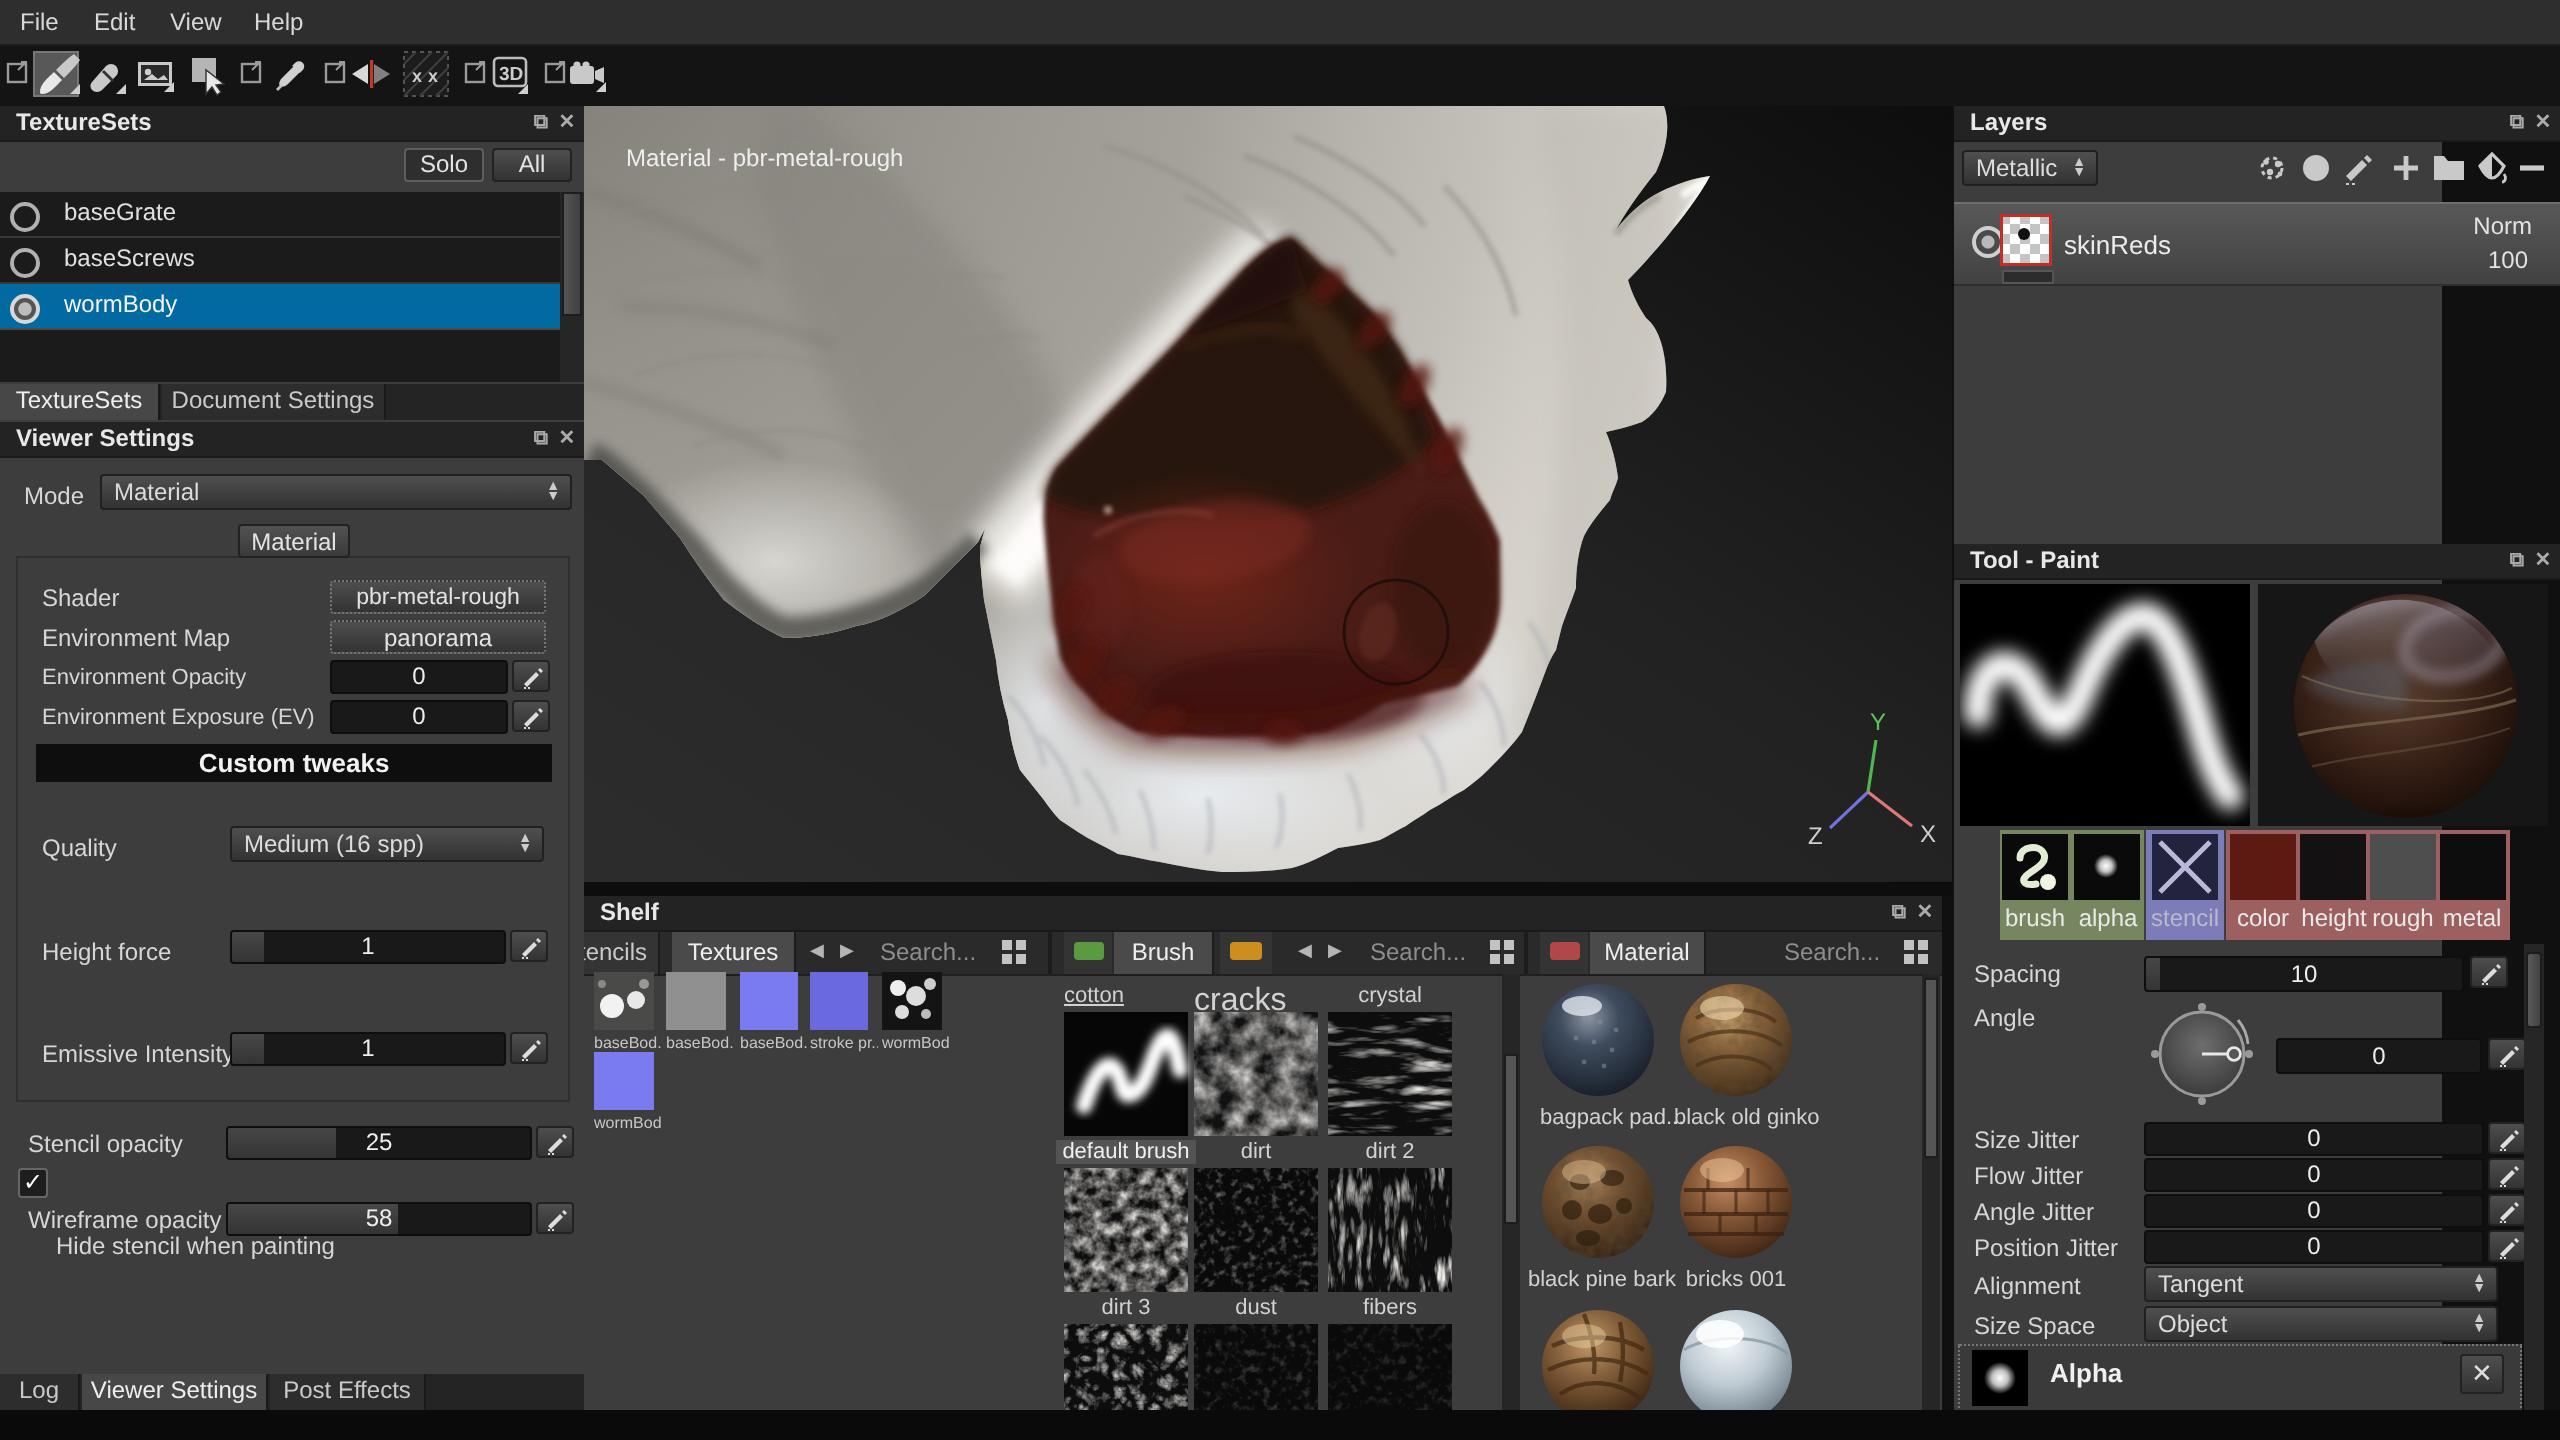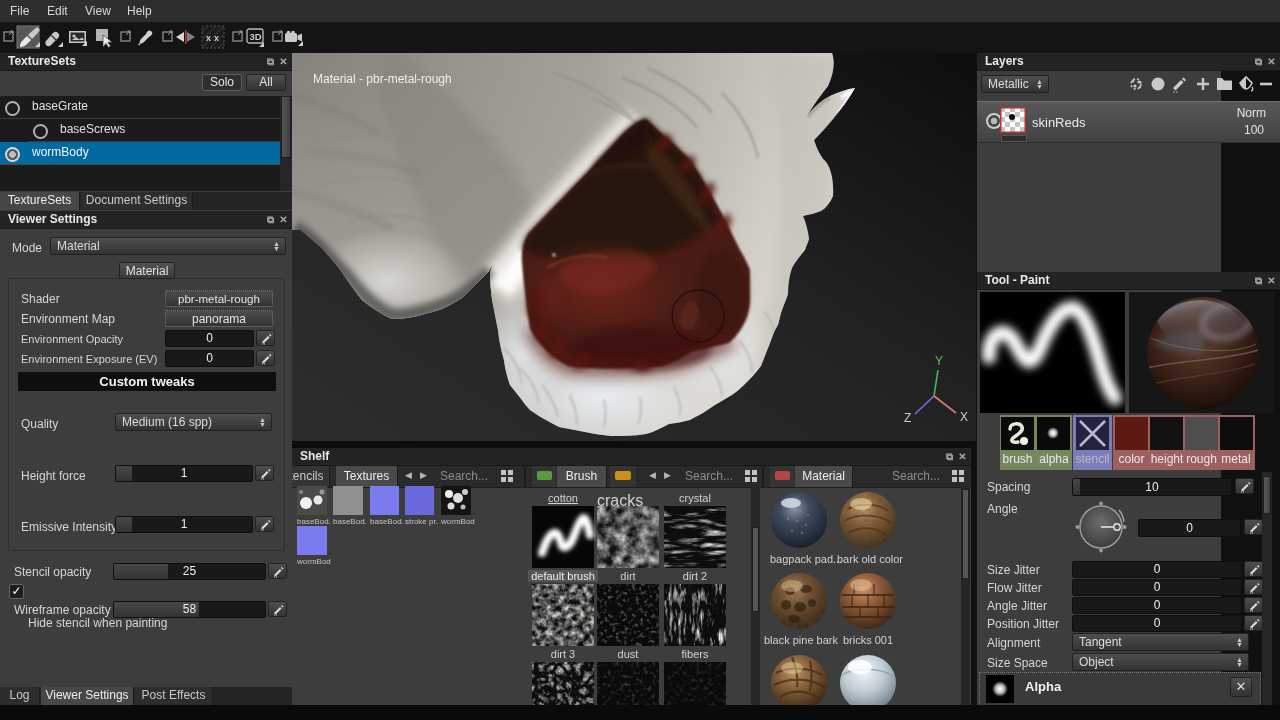--- a/index.html
+++ b/index.html
@@ -114,21 +114,21 @@
     <div class="hdr">TextureSets</div>
     <div class="hico" style="right:16px;">⧉</div>
       <div class="hico" style="right:3px;">✕</div>
     <div class="btn abs" style="left:202px;top:21px;width:40px;height:17px;line-height:15px;background:#2e2e2e;border-color:#5e5e5e;">Solo</div>
     <div class="btn abs" style="left:246px;top:21px;width:40px;height:17px;line-height:15px;">All</div>
     <div class="abs" style="left:0;top:43px;width:280px;height:95px;background:#1b1b1b;overflow:hidden;">
       <div style="height:22px;border-bottom:1px solid #383838;position:relative;">
         <span style="position:absolute;left:32px;top:3px;color:#e0e0e0;">baseGrate</span>
         <span style="position:absolute;left:5px;top:5px;width:11px;height:11px;border:2px solid #b0b0b0;border-radius:50%;"></span>
       </div>
-      <div style="height:22px;border-bottom:1px solid #383838;position:relative;margin-left:28px;">
+      <div style="height:22px;border-bottom:1px solid #383838;position:relative;">
         <span style="position:absolute;left:32px;top:3px;color:#e0e0e0;">baseScrews</span>
         <span style="position:absolute;left:5px;top:5px;width:11px;height:11px;border:2px solid #b0b0b0;border-radius:50%;"></span>
       </div>
       <div style="height:22px;border-bottom:1px solid #4a4a4a;position:relative;background:#0369a1;">
         <span style="position:absolute;left:32px;top:3px;color:#f2f2f2;">wormBody</span>
         <span style="position:absolute;left:5px;top:5px;width:11px;height:11px;border:2px solid #d8d8d8;border-radius:50%;background:radial-gradient(circle,#bdbdbd 40%,#555 46%);"></span>
       </div>
       <div style="height:7px;position:relative;">
         
       </div>
@@ -541,21 +541,21 @@
 
       <g>
         <rect x="4" y="175" width="62" height="43" fill="#0d0d0d"></rect>
           <rect x="4" y="175" width="62" height="43" filter="url(#n6)"></rect>
         <rect x="69" y="175" width="62" height="43" fill="#0a0a0a"></rect>
           <rect x="69" y="175" width="62" height="43" filter="url(#n4)" opacity=".55"></rect>
         <rect x="136" y="175" width="62" height="43" fill="#0a0a0a"></rect>
           <rect x="136" y="175" width="62" height="43" filter="url(#n4)" opacity=".4"></rect>
       </g>
     </svg>
-    <div class="abs" style="left:4px;top:5px;width:62px;text-align:center;font-size:11px;color:#d2d2d2;text-decoration:underline;">cotton</div>
+    <div class="abs" style="left:4px;top:5px;width:62px;text-align:left;font-size:11px;color:#d2d2d2;text-decoration:underline;">cotton</div>
     <div class="abs" style="left:69px;top:5px;width:62px;font-size:16px;color:#d2d2d2;">cracks</div>
     <div class="abs" style="left:136px;top:5px;width:62px;text-align:center;font-size:11px;color:#d2d2d2;">crystal</div>
     <div class="abs" style="left:0px;top:83px;width:70px;text-align:center;font-size:11px;color:#f0f0f0;background:#545454;">default brush</div>
     <div class="abs" style="left:69px;top:83px;width:62px;text-align:center;font-size:11px;color:#d2d2d2;">dirt</div>
     <div class="abs" style="left:136px;top:83px;width:62px;text-align:center;font-size:11px;color:#d2d2d2;">dirt 2</div>
     <div class="abs" style="left:4px;top:161px;width:62px;text-align:center;font-size:11px;color:#d2d2d2;">dirt 3</div>
     <div class="abs" style="left:69px;top:161px;width:62px;text-align:center;font-size:11px;color:#d2d2d2;">dust</div>
     <div class="abs" style="left:136px;top:161px;width:62px;text-align:center;font-size:11px;color:#d2d2d2;">fibers</div>
     <div class="abs" style="left:223px;top:0;width:9px;height:218px;background:#262626;">
       <div style="position:absolute;left:1px;top:40px;width:7px;height:85px;background:#555;border:1px solid #1d1d1d;box-sizing:border-box;"></div>
@@ -636,21 +636,21 @@
       <ellipse cx="97" cy="98" rx="11" ry="6" fill="#f0c89a" opacity=".5"></ellipse>
 
       <circle cx="35" cy="196" r="28" fill="url(#s5)"></circle>
       <path d="M 12,186 C 24,180 46,180 58,188 M 10,198 C 26,190 46,191 60,200 M 16,210 C 28,202 44,203 56,212 M 28,170 C 32,180 34,190 33,200 M 46,174 C 48,184 48,194 46,204" stroke="#40280f" stroke-width="2.2" fill="none" opacity=".7"></path>
       <ellipse cx="28" cy="181" rx="11" ry="6" fill="#e8c898" opacity=".5"></ellipse>
       <circle cx="104" cy="196" r="28" fill="url(#s6)"></circle>
       <path d="M 78,188 C 90,180 118,180 130,190" stroke="#8a9aa4" stroke-width="1.5" fill="none" opacity=".8"></path>
       <ellipse cx="96" cy="180" rx="12" ry="7" fill="#fff" opacity=".85"></ellipse>
     </svg>
     <div class="abs" style="left:6px;top:66px;width:59px;text-align:center;font-size:11px;color:#d2d2d2;white-space:nowrap;">bagpack pad...</div>
-    <div class="abs" style="left:73px;top:66px;width:62px;text-align:center;font-size:11px;color:#d2d2d2;white-space:nowrap;">bark old color</div>
+    <div class="abs" style="left:73px;top:66px;width:62px;text-align:center;font-size:11px;color:#d2d2d2;white-space:nowrap;">black old ginko</div>
     <div class="abs" style="left:0px;top:147px;width:70px;text-align:center;font-size:11px;color:#d2d2d2;white-space:nowrap;">black pine bark</div>
     <div class="abs" style="left:73px;top:147px;width:62px;text-align:center;font-size:11px;color:#d2d2d2;white-space:nowrap;">bricks 001</div>
     <div class="abs" style="left:197px;top:0;width:9px;height:218px;background:#262626;">
       <div style="position:absolute;left:1px;top:2px;width:7px;height:90px;background:#555;border:1px solid #1d1d1d;box-sizing:border-box;"></div>
     </div>
   </div>
 </div>
 
 <div class="abs" style="left:977px;top:53px;width:244px;height:652px;background:#3d3d3d;">
   <div id="layers" class="abs" style="left:0;top:0;width:303px;height:218px;">

